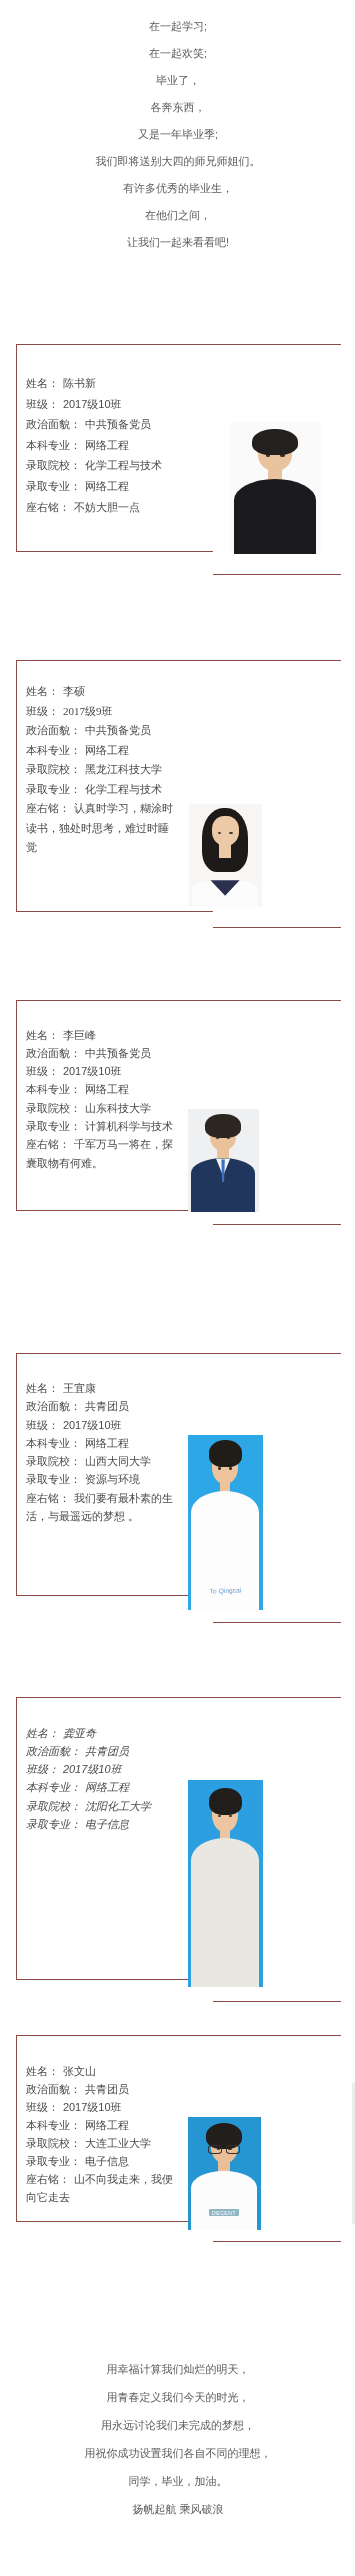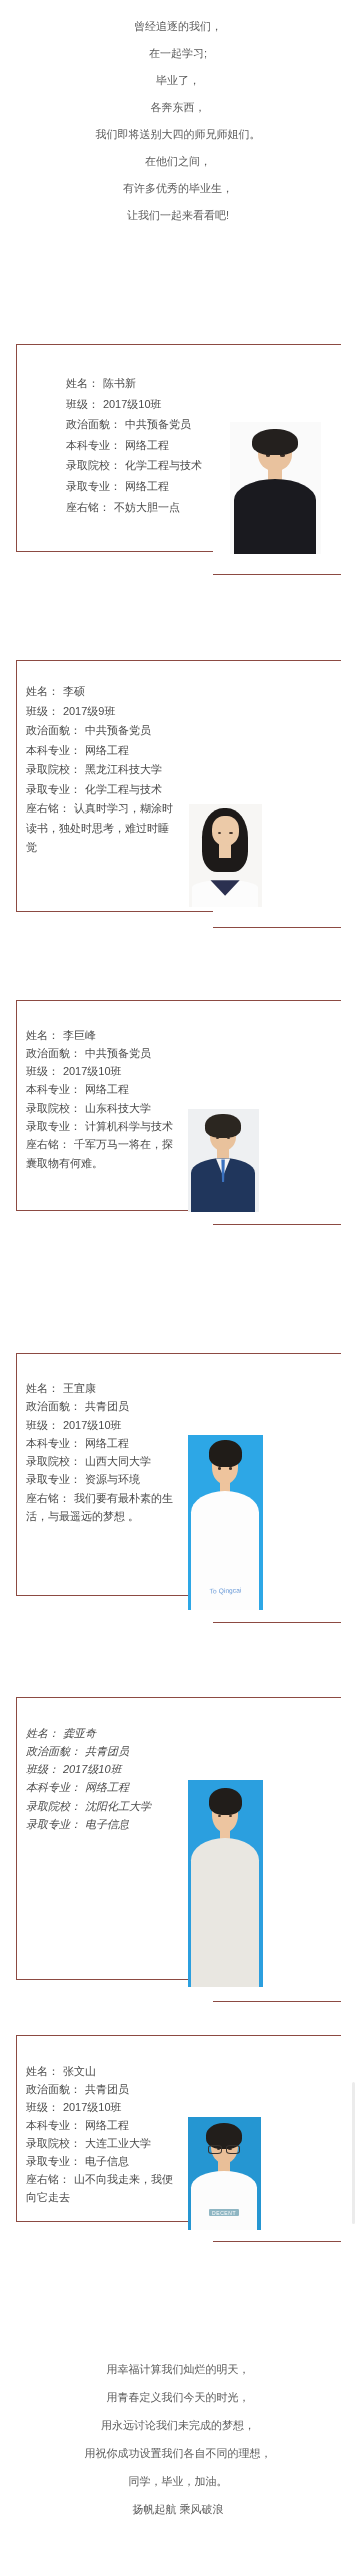--- a/index.html
+++ b/index.html
@@ -16,22 +16,22 @@
     position:absolute;left:15.6px;width:325px;box-sizing:border-box;
     border-top:1.1px solid #8c4a42;border-left:1.1px solid #8c4a42;
     background:transparent;
   }
   .b-bottom{position:absolute;left:-1.1px;bottom:0;width:197px;height:1.1px;background:#8c4a42;}
   .b-offset{position:absolute;left:196px;width:128px;height:1.1px;background:#8c4a42;}
   .fields{position:relative;padding-left:9.4px;width:147px;color:#4a4a4a;font-size:11px;}
   .field{line-height:20.6px;}
   .f-value{margin-left:3.9px;}
 
-  .c1{top:344px;height:208px;padding-left:40px;}  .c1 .fields{padding-top:28px;} .c1 .field{line-height:20.6px;} .c1 .b-offset{top:229px;}
-  .c2{top:660px;height:252px;} .c2 .fields{padding-top:21px;} .c2 .field{line-height:19.5px;} .c2 .b-offset{top:266px;}
+  .c1{top:344px;height:208px;}  .c1 .fields{padding-top:28px;} .c1 .field{line-height:20.6px;} .c1 .b-offset{top:229px;}
+  .c2{top:660px;height:252px;font-family:Liberation Serif, serif;} .c2 .fields{padding-top:21px;} .c2 .field{line-height:19.5px;} .c2 .b-offset{top:266px;}
   .c3{top:1000px;height:211px;} .c3 .fields{padding-top:24.5px;} .c3 .field{line-height:18.3px;} .c3 .b-offset{top:223px;}
   .c4{top:1353px;height:243px;} .c4 .fields{padding-top:25px;} .c4 .field{line-height:18.3px;} .c4 .b-offset{top:268px;}
   .c5{top:1697px;height:283px;font-style:italic;} .c5 .fields{padding-top:25.6px;} .c5 .field{line-height:18.3px;} .c5 .b-offset{top:303px;}
   .c6{top:2035px;height:187px;} .c6 .fields{padding-top:26px;} .c6 .field{line-height:18px;} .c6 .b-offset{top:205px;}
 
   
   .portrait{position:absolute;overflow:hidden;z-index:2;}
   .c1 .portrait{left:213px;top:77px;width:91px;height:132px;}
   .c2 .portrait{left:172px;top:143px;width:73px;height:103px;}
   .c3 .portrait{left:171px;top:108px;width:71px;height:103px;}
@@ -79,27 +79,28 @@
   .p-shirt-text{position:absolute;bottom:9%;width:100%;text-align:center;z-index:3;font-size:6.7px;transform:rotate(-2deg);}
   .c6 .p-shirt-text{bottom:13%;transform:none;}
   .c6 .p-shirt-text .chip{background:#8fb6c3;color:#fff;padding:0.6px 2.8px;border-radius:1.1px;font-size:5px;letter-spacing:0.6px;}
 
   .scroll-thumb{position:absolute;left:352px;top:2082px;width:2.8px;height:142px;background:#ececec;border-radius:1.7px;}
 </style>
 </head>
 <body>
 
 <div class="poem poem-intro">
-  <div class="poem-line">曾经追逐的我们，</div>
   <div class="poem-line">在一起学习;</div>
+  <div class="poem-line">在一起欢笑;</div>
   <div class="poem-line">毕业了，</div>
   <div class="poem-line">各奔东西，</div>
+  <div class="poem-line">又是一年毕业季;</div>
   <div class="poem-line">我们即将送别大四的师兄师姐们。</div>
+  <div class="poem-line">有许多优秀的毕业生，</div>
   <div class="poem-line">在他们之间，</div>
-  <div class="poem-line">有许多优秀的毕业生，</div>
   <div class="poem-line">让我们一起来看看吧!</div>
 </div>
 
 <section class="card c1">
   <div class="fields">
     <div class="field"><span class="f-label">姓名：</span><span class="f-value">陈书新</span></div>
     <div class="field"><span class="f-label">班级：</span><span class="f-value">2017级10班</span></div>
     <div class="field"><span class="f-label">政治面貌：</span><span class="f-value">中共预备党员</span></div>
     <div class="field"><span class="f-label">本科专业：</span><span class="f-value">网络工程</span></div>
     <div class="field"><span class="f-label">录取院校：</span><span class="f-value">化学工程与技术</span></div>

